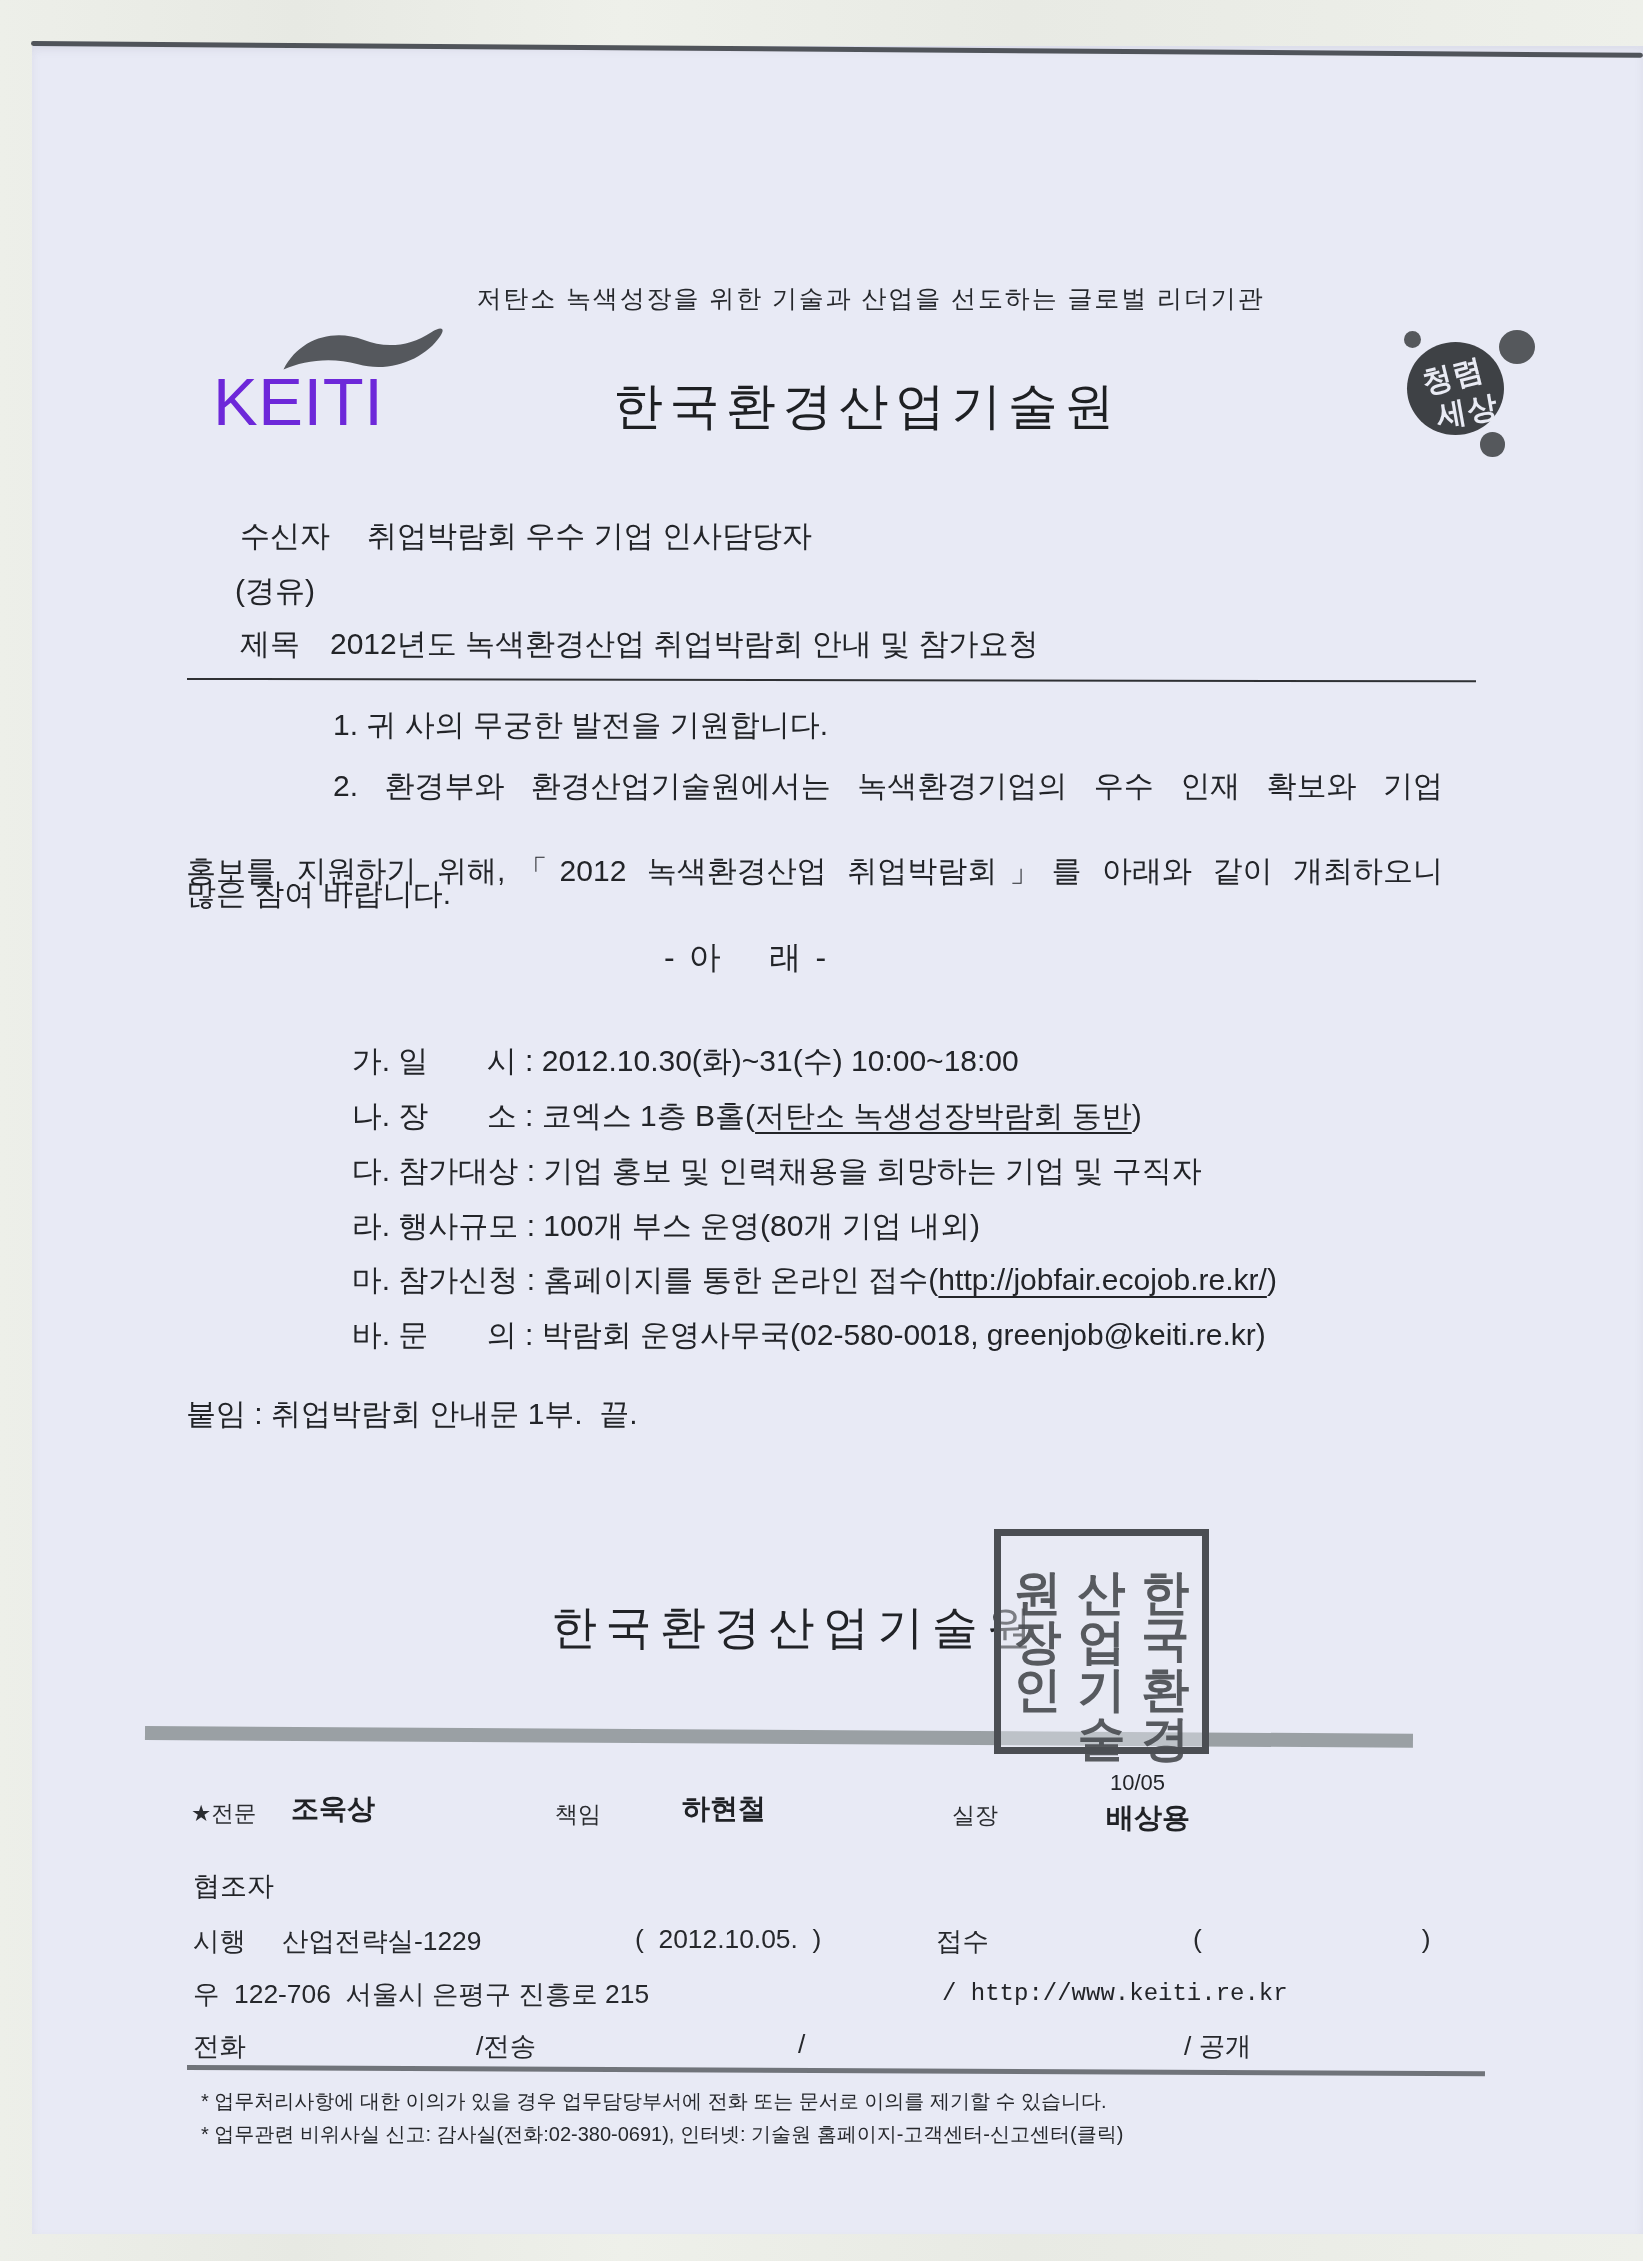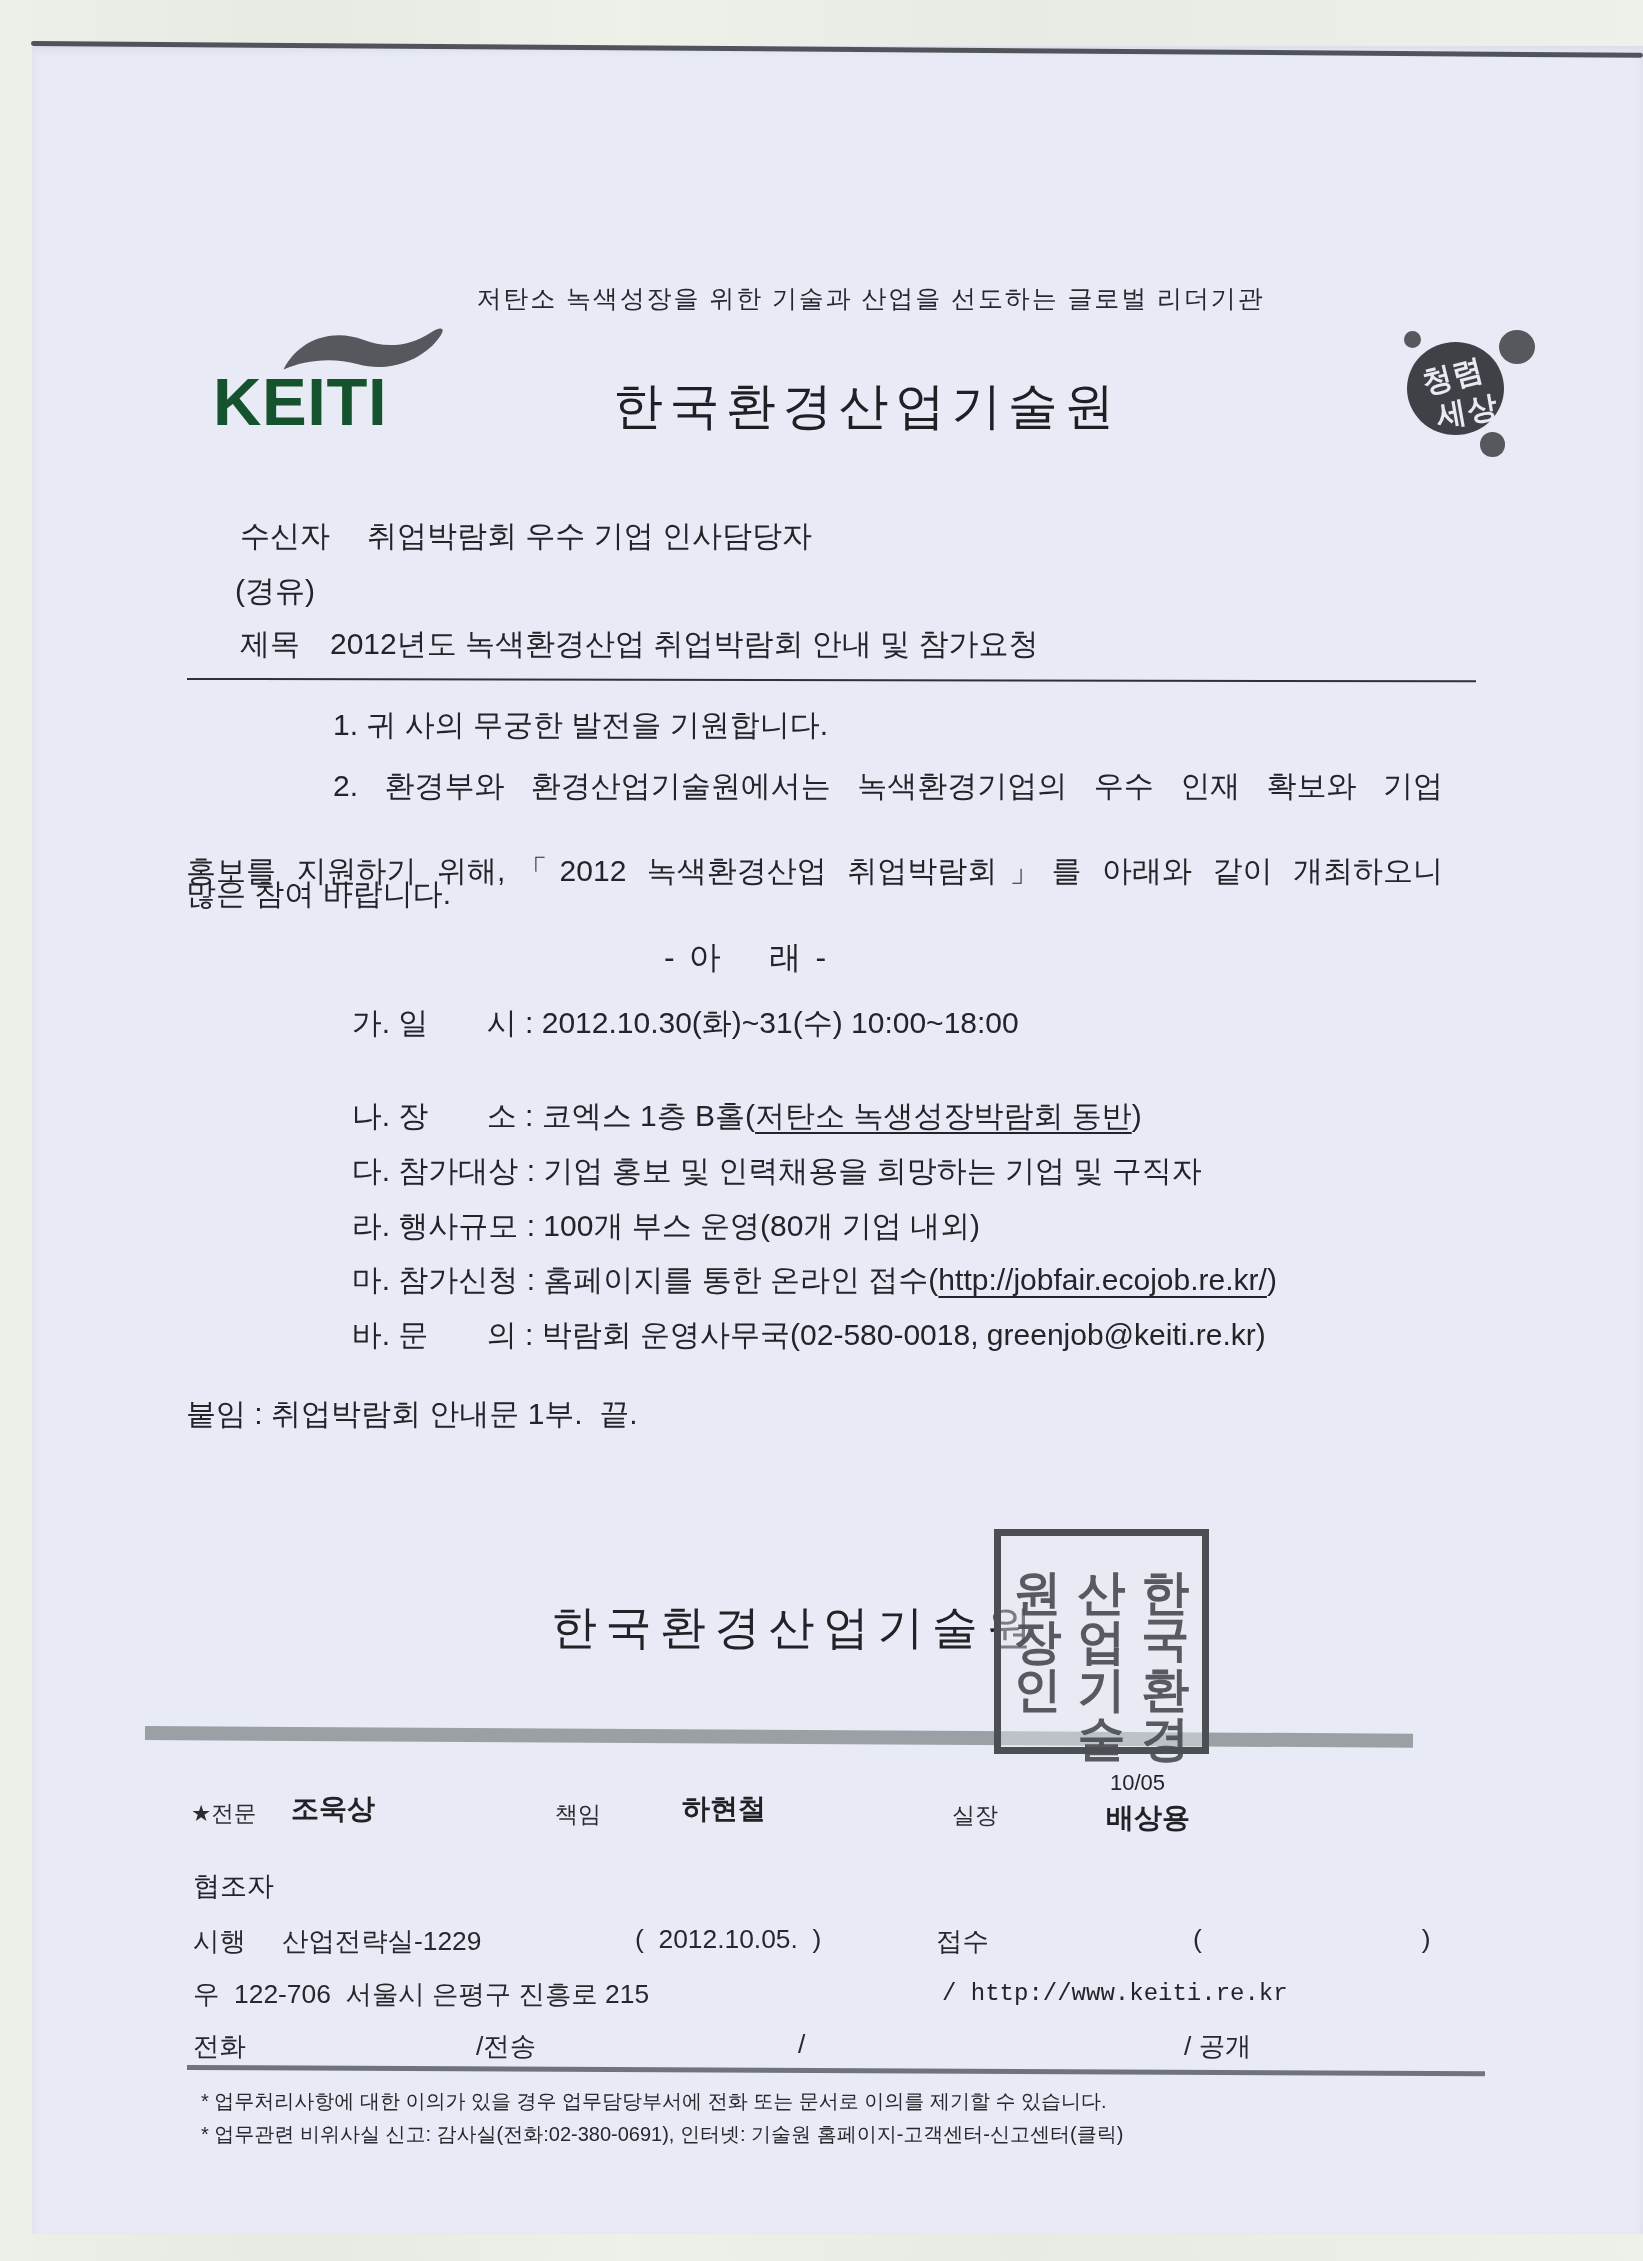--- a/index.html
+++ b/index.html
@@ -14,21 +14,21 @@
   .paper{
     left:32px;top:46px;width:1611px;height:2188px;
     background:#e8eaf5;
     box-shadow:inset 0 3.9px 9px rgba(120,125,150,0.12);
   }
   .paper-edge{
     left:31px;top:41px;width:1612px;height:5.2px;background:#50545a;
     transform:rotate(0.42deg);transform-origin:left center;border-radius:2.6px;
   }
   .tagline{left:400px;top:282px;width:941px;text-align:center;font-size:25px;letter-spacing:1.9px;color:#26282c;}
-  .keiti{left:213px;top:363px;font-size:67px;font-weight:700;letter-spacing:0.6px;color:#14532d;}
+  .keiti{left:213px;top:363px;font-size:67px;font-weight:400;letter-spacing:0.6px;color:#6d28d9;}
   .swoosh{left:282px;top:327px;}
   .org-title{left:613px;top:352px;font-size:50px;font-weight:500;letter-spacing:6.4px;color:#1e2023;margin-top:21px;}
   .stamp-circle{left:1407px;top:342px;width:97px;height:93px;border-radius:50%;background:#3e4145;}
   .stamp-l1{left:1422px;top:356px;font-size:30px;font-weight:700;color:#e9ebf4;transform:rotate(-14deg);letter-spacing:1.3px;}
   .stamp-l2{left:1436px;top:391px;font-size:30px;font-weight:700;color:#e9ebf4;transform:rotate(-10deg);letter-spacing:1.3px;}
   .dot{border-radius:50%;background:#55585c;}
   .line-lg{font-size:30px;color:#222428;}
   .rule1{left:187px;top:678px;width:1289px;height:1.9px;background:#2f3134;transform:rotate(0.1deg);transform-origin:left center;}
   .just{text-align:justify;text-align-last:justify;}
   .below-head{left:664px;top:936px;width:309px;text-align:left;font-size:32px;letter-spacing:2.6px;}
@@ -83,21 +83,21 @@
 </div>
 <div class="abs rule1"></div>
 
 <div class="abs line-lg" style="left:333px;top:705px;">1. 귀 사의 무궁한 발전을 기원합니다.</div>
 <div class="abs line-lg just" style="left:333px;top:766px;width:1110px;">2. 환경부와 환경산업기술원에서는 녹색환경기업의 우수 인재 확보와 기업</div>
 <div class="abs line-lg just" style="left:186px;top:820px;width:1257px;margin-top:31px;">홍보를 지원하기 위해,「2012 녹색환경산업 취업박람회」를 아래와 같이 개최하오니</div>
 <div class="abs line-lg" style="left:186px;top:874px;">많은 참여 바랍니다.</div>
 
 <div class="abs below-head pre">- 아    래 -</div>
 
-<div class="abs item pre" style="top:969px;text-align:right;">
+<div class="abs item pre" style="top:1007px;text-align:right;">
   <span>가. 일       시 : </span><span>2012.10.30(화)~31(수) 10:00~18:00</span><span class="uline"></span><span></span>
 </div>
 <div class="abs item pre" style="top:1062px;">
   <span>나. 장       소 : </span><span>코엑스 1층 B홀(</span><span class="uline">저탄소 녹생성장박람회 동반</span><span>)</span>
 </div>
 <div class="abs item pre" style="top:1117px;">
   <span>다. 참가대상 : </span><span>기업 홍보 및 인력채용을 희망하는 기업 및 구직자</span><span class="uline"></span><span></span>
 </div>
 <div class="abs item pre" style="top:1172px;">
   <span>라. 행사규모 : </span><span>100개 부스 운영(80개 기업 내외)</span><span class="uline"></span><span></span>

